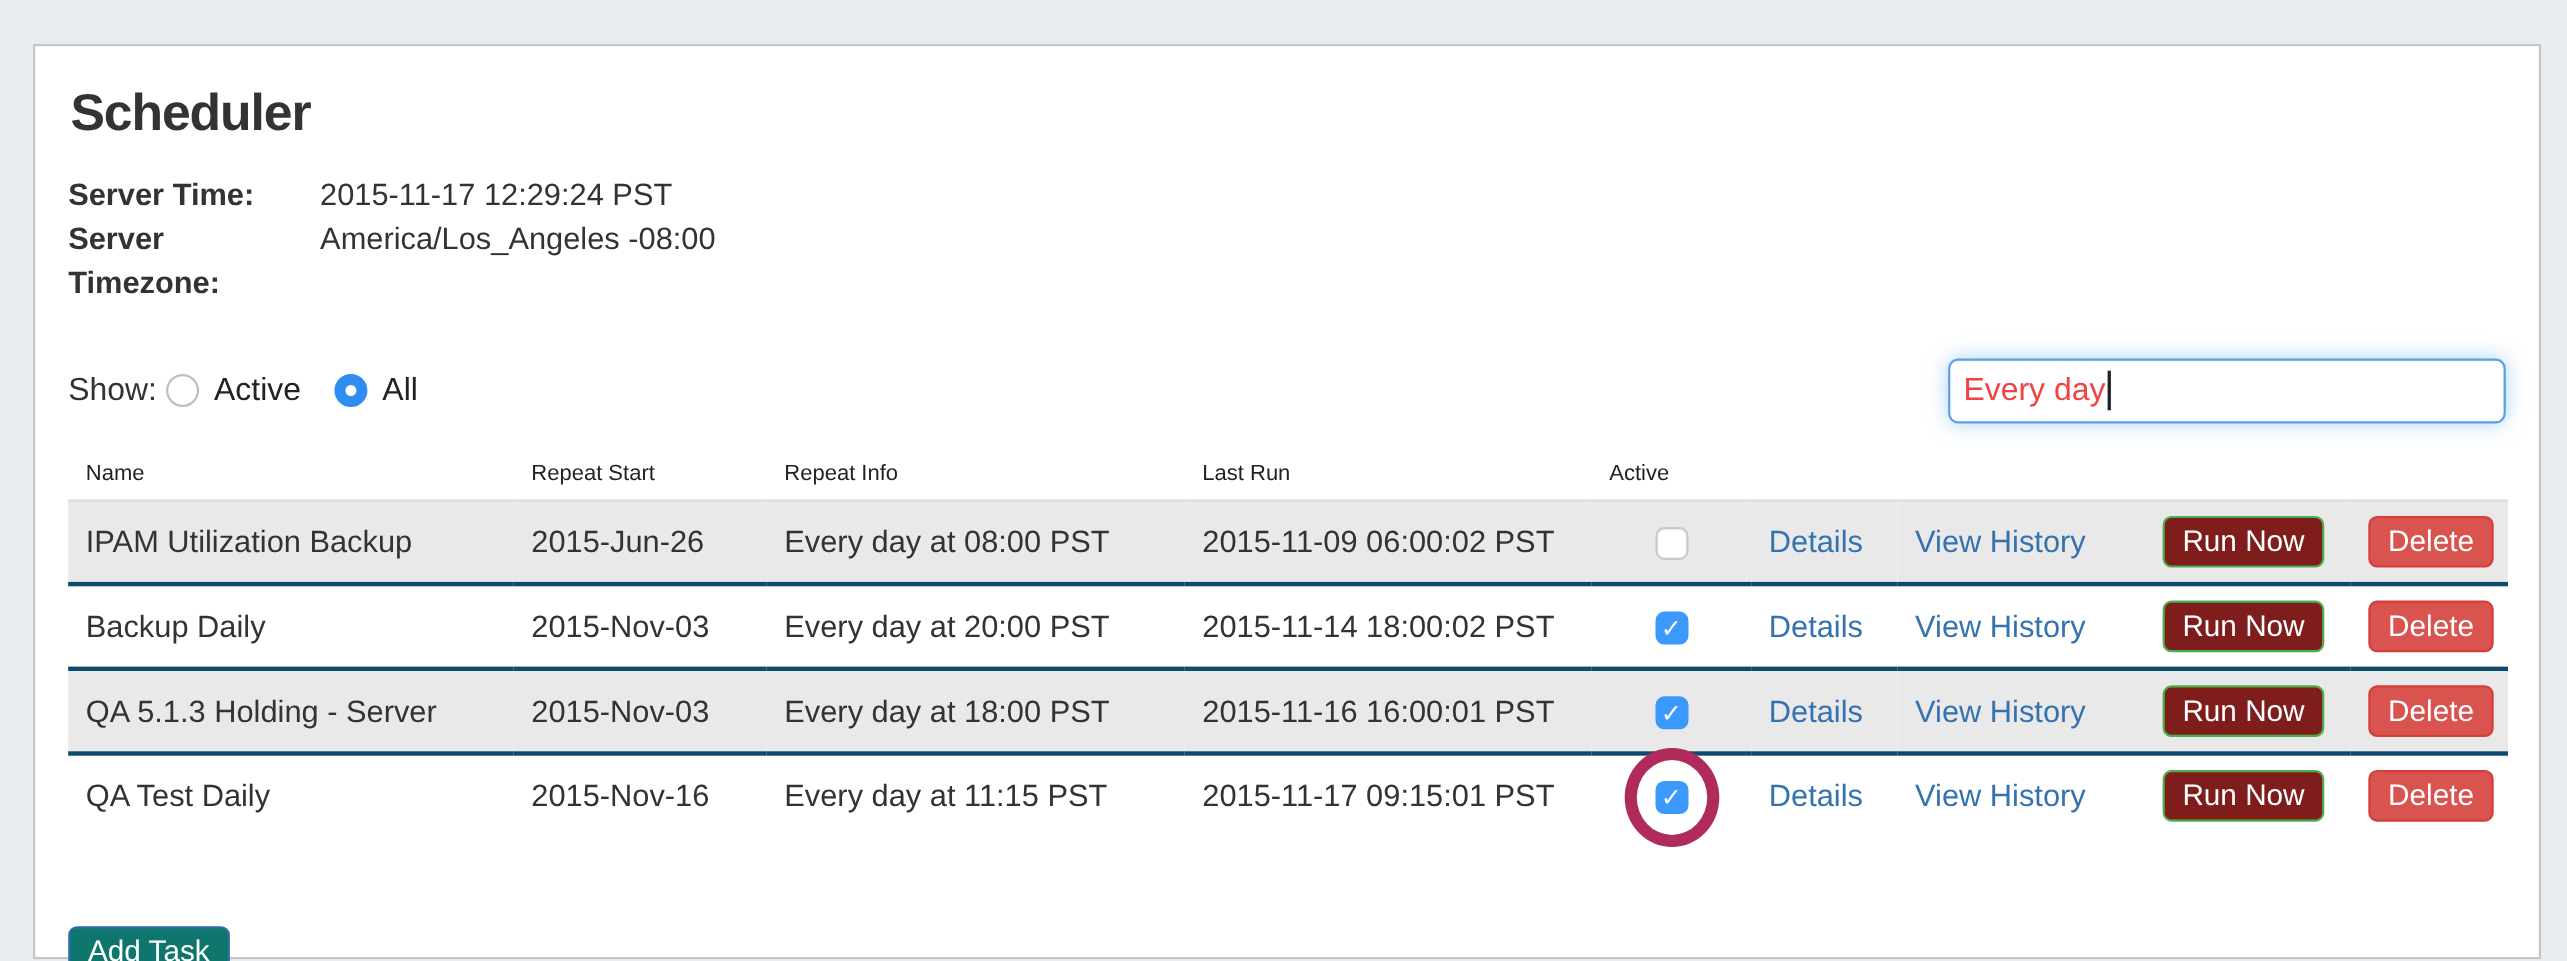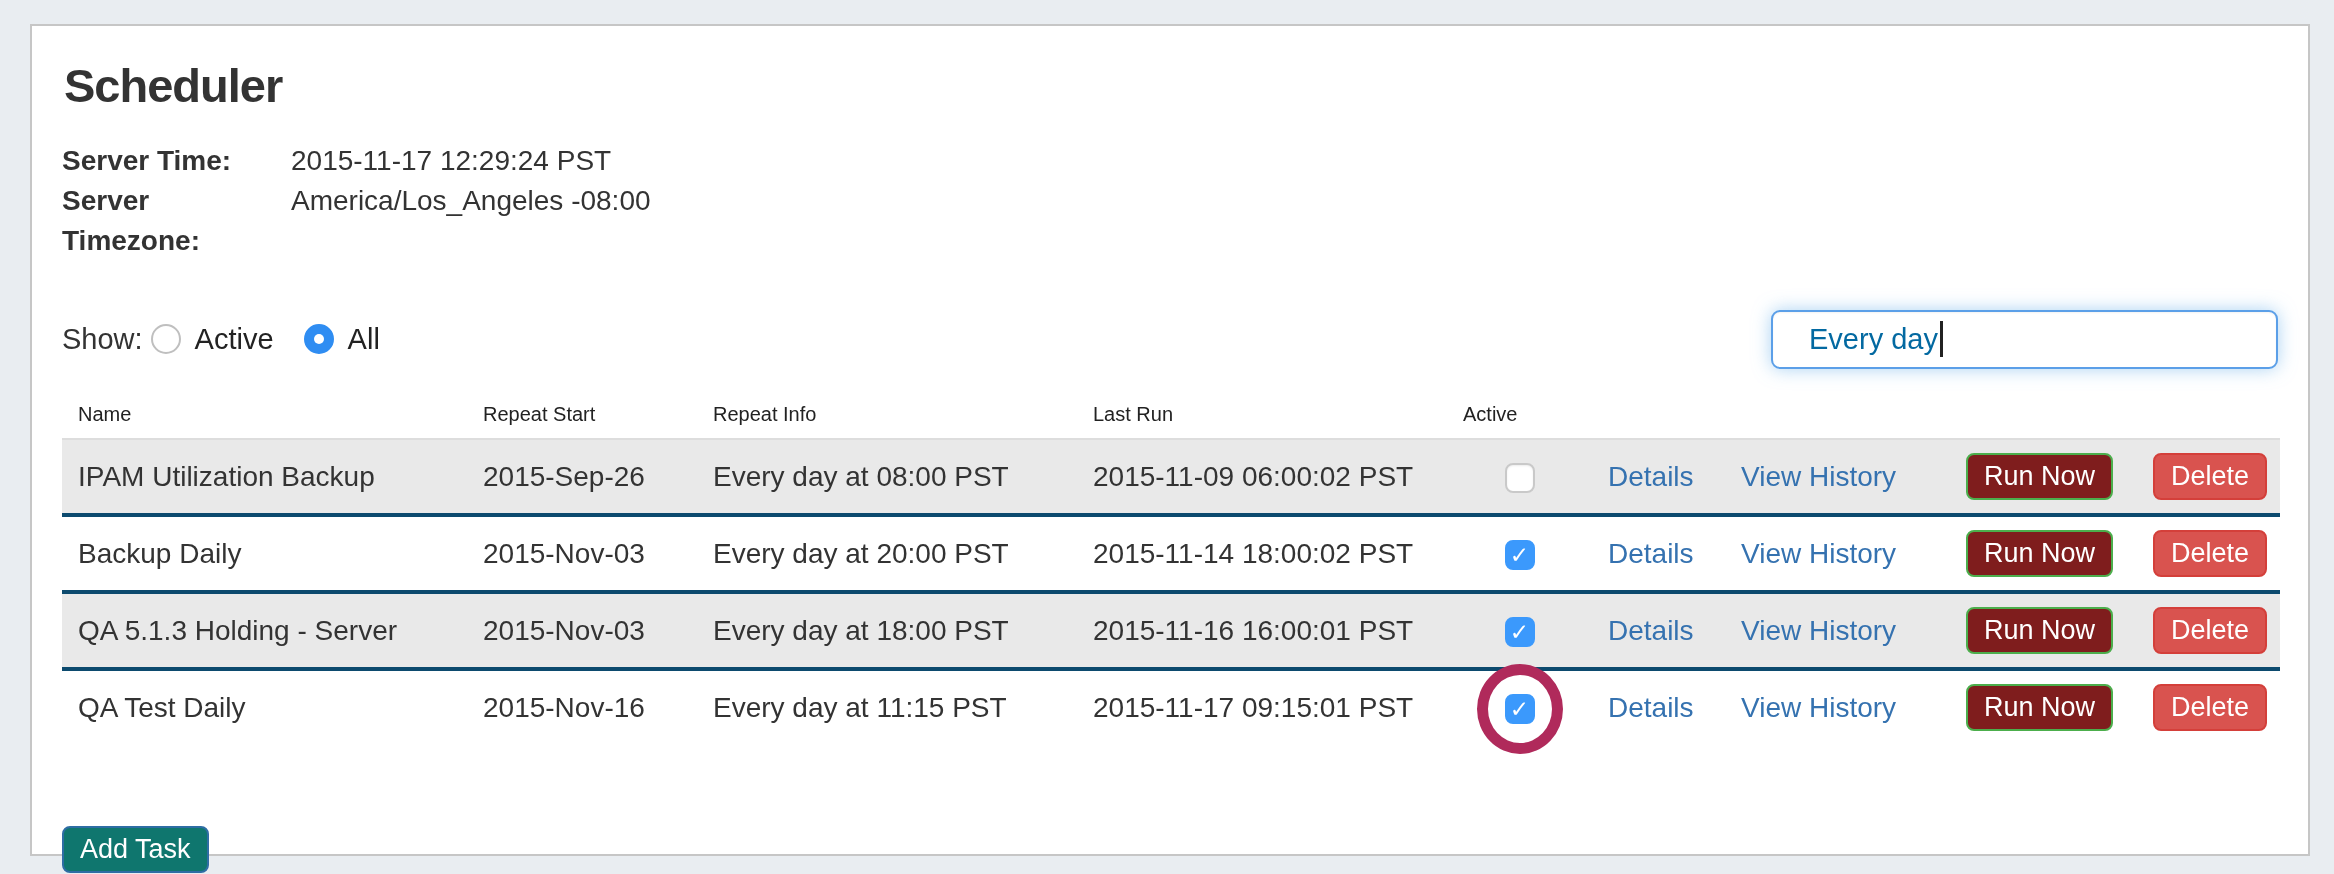--- a/index.html
+++ b/index.html
@@ -4,21 +4,21 @@
 <style>
   html,body{margin:0;padding:0;}
   body{
     width:2334px;height:874px;
     background:#e9edf1;
     font-family:"Liberation Sans","DejaVu Sans",sans-serif;
     font-size:28px;color:#333;
     overflow:hidden;
   }
   .card{
-    position:absolute;left:30px;top:24px;
+    position:absolute;left:30px;top:40px;
     width:2280px;height:832px;
     background:#fff;border:2px solid #c6c6c6;
     box-sizing:border-box;
     padding:32px 30px 0 30px;
   }
   .page-title{
     font-size:47px;font-weight:bold;color:#333;
     margin:0 0 28px 2px;letter-spacing:-1px;
   }
   .info-row{display:flex;line-height:40px;}
@@ -46,21 +46,21 @@
     background:#fff;transform:translate(-50%,-50%);
   }
   .radio-label{margin-left:14px;color:#222;}
   .gap-lg{margin-left:30px;}
 
   .search-input{
     width:507px;height:59px;box-sizing:border-box;
     border:2px solid #5b9fe8;border-radius:9px;
     box-shadow:0 0 18px rgba(102,175,233,.55), inset 0 1px 2px rgba(0,0,0,.05);
     display:flex;align-items:center;
-    padding:0 36px;font-size:29px;color:#0369a1;background:#fff;
+    padding:0 12px;font-size:29px;color:#ef4444;background:#fff;
   }
   .caret{
     display:inline-block;width:3px;height:36px;
     background:#222;margin-left:2px;
   }
 
   table.sched{
     margin-top:24px;width:2218px;
     border-collapse:collapse;table-layout:fixed;
   }
@@ -163,21 +163,21 @@
         <th>Active</th>
         <th></th>
         <th></th>
         <th></th>
         <th></th>
       </tr>
     </thead>
     <tbody>
   <tr>
     <td>IPAM Utilization Backup</td>
-    <td>2015-Sep-26</td>
+    <td>2015-Jun-26</td>
     <td>Every day at 08:00 PST</td>
     <td>2015-11-09 06:00:02 PST</td>
     <td class="td-center">
       <span class="cbx-wrap">
         <span class="cbx">
           
         </span>
         
       </span>
     </td>

